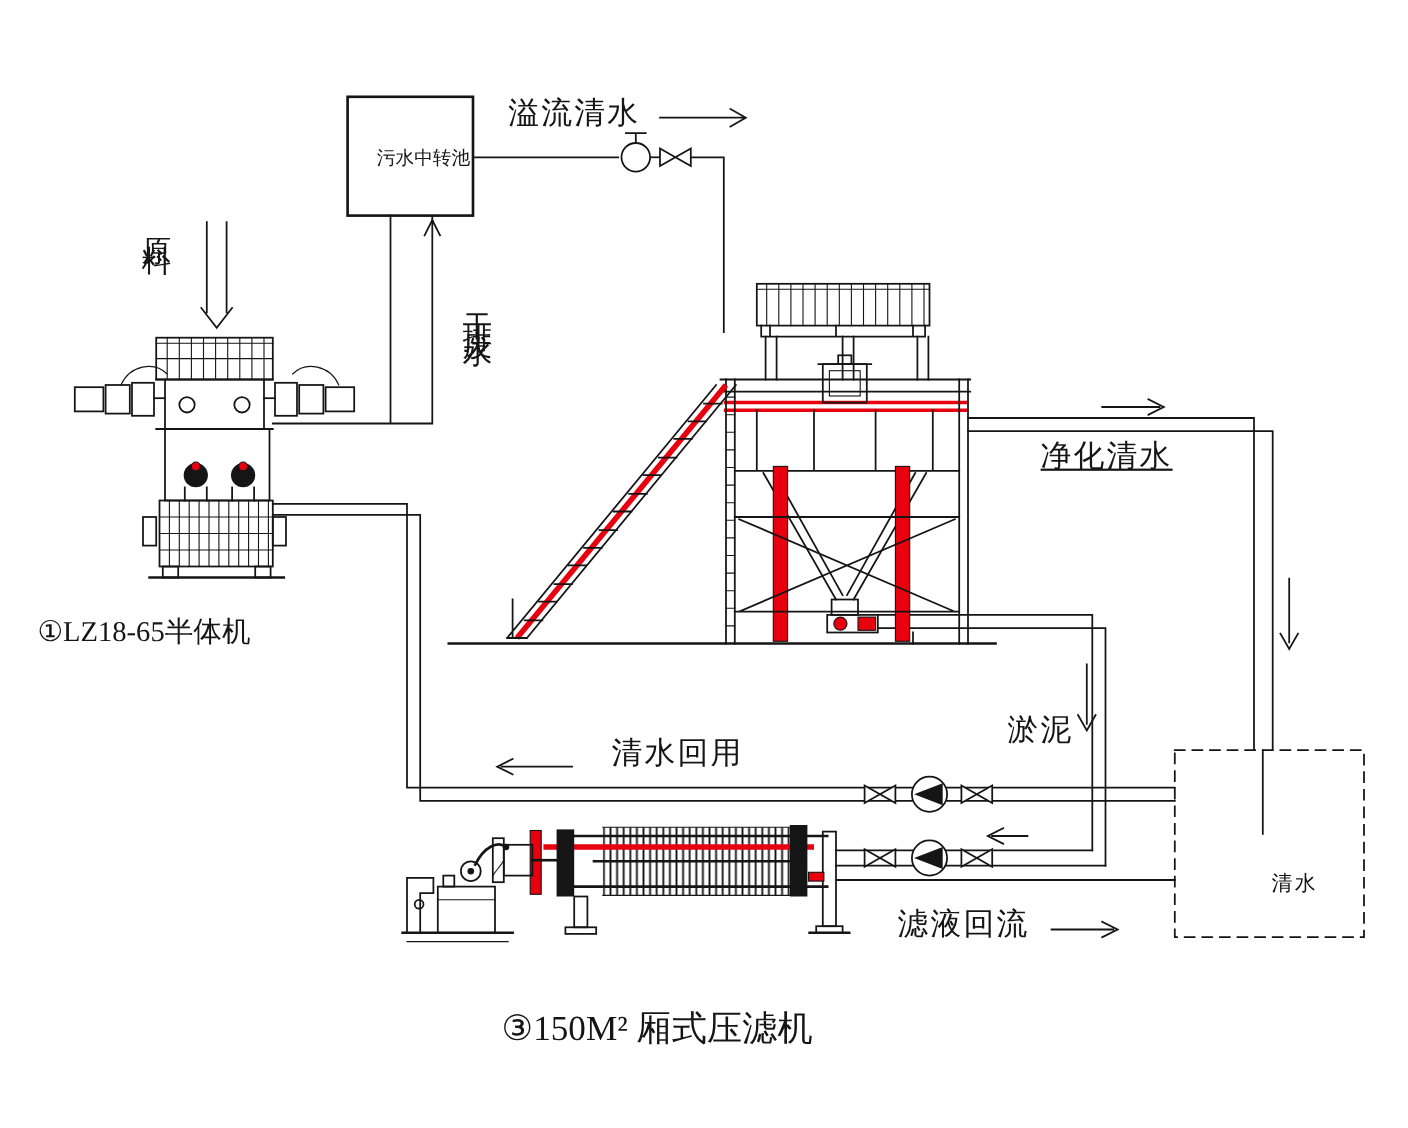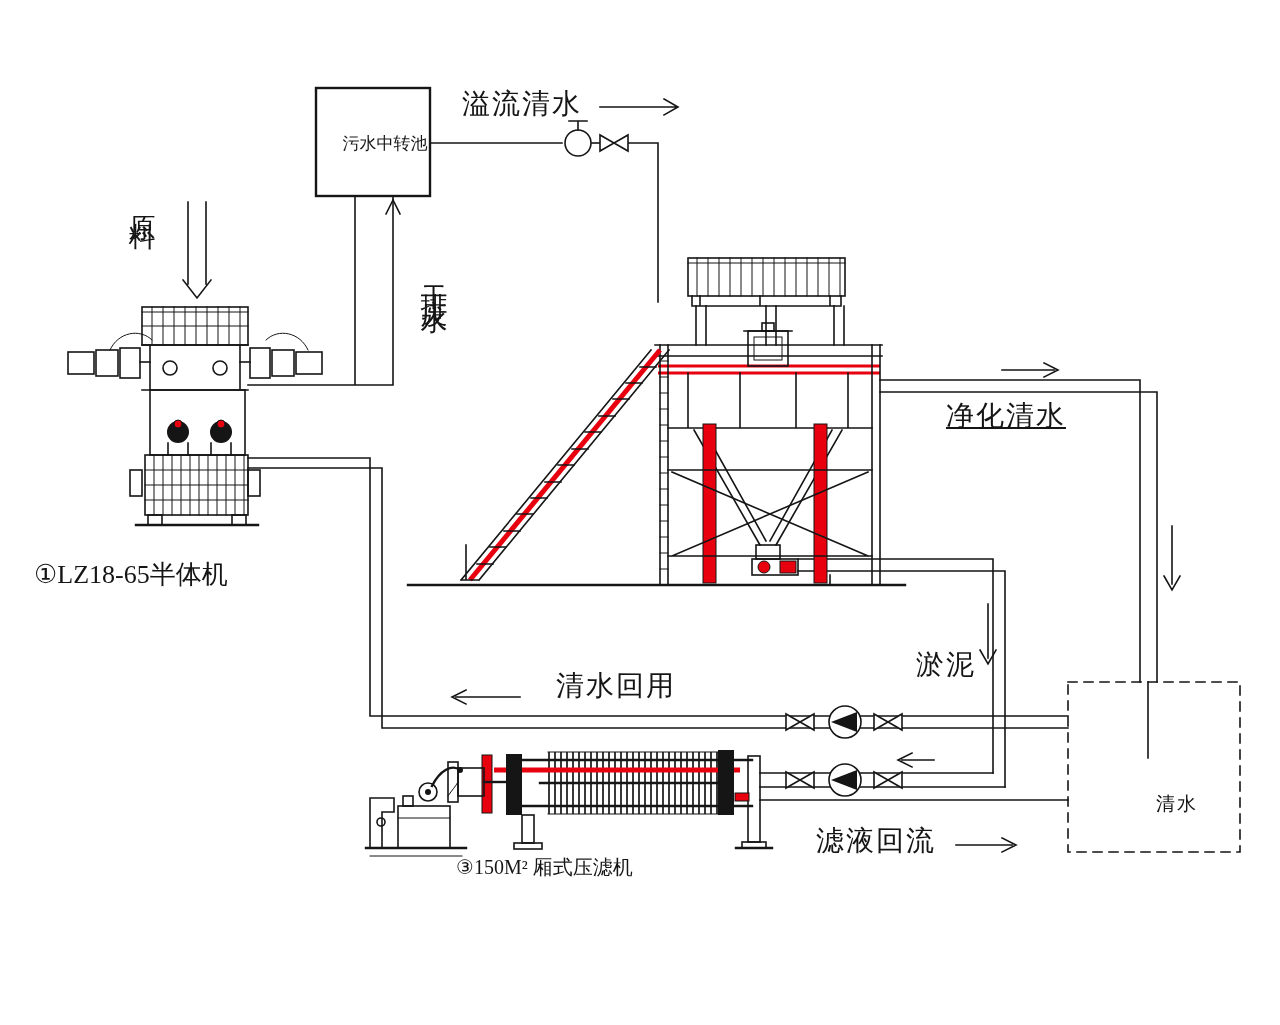--- a/index.html
+++ b/index.html
@@ -216,19 +216,19 @@
 
 
 <div class="lbl" style="left:946px; top:400px; font-size:28px; letter-spacing:2px;text-decoration:underline;">净化清水</div>
 
 <div class="lbl" style="left:34px; top:560px; font-size:26px;">①LZ18-65半体机</div>
 
 <div class="lbl" style="left:916px; top:613px; font-size:28px; letter-spacing:2px;margin-top:36px;">淤泥</div>
 
 <div class="lbl" style="left:556px; top:670px; font-size:28px; letter-spacing:2px;">清水回用</div>
 
-<div class="lbl" style="left:456px; top:856px; font-size:20px;">③150M² 厢式压滤机</div>
+<div class="lbl" style="left:456px; top:916px; font-size:32px;font-family:Liberation Serif, serif;">③150M² 厢式压滤机</div>
 
 <div class="lbl" style="left:816px; top:825px; font-size:28px; letter-spacing:2px;text-align:center;">滤液回流</div>
 
 <div class="lbl" style="left:1156px; top:793px; font-size:19px; letter-spacing:2px;">清水</div>
 
 </div>
 
 </body></html>

